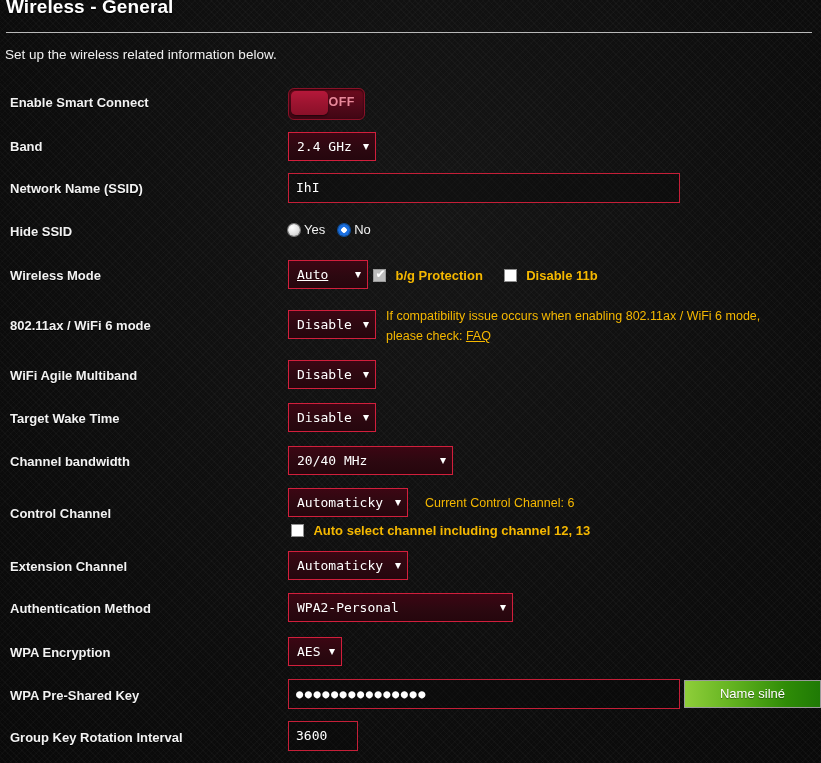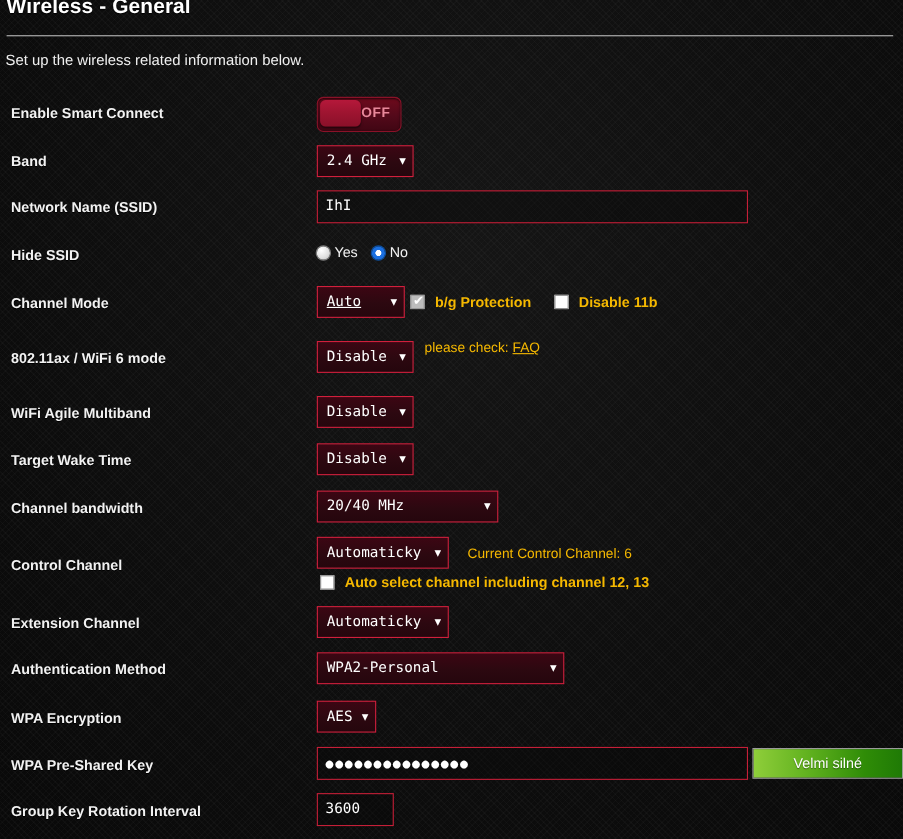--- a/index.html
+++ b/index.html
@@ -269,21 +269,21 @@
         </span>
         <span class="radio-item">
           <span class="rb on"></span>
           <span class="rb-label">No</span>
         </span>
       </div>
     </div>
   </div>
 
   <div class="row" style="top:260px;">
-    <div class="row-label" style="top:8px;">Channel Mode</div>
+    <div class="row-label" style="top:8px;">Wireless Mode</div>
     <div class="ctl" style="top:0;">
       <div class="sel w-auto-mode">
         <span>Auto</span>
         <span class="caret">▾</span>
       </div>
     </div>
     <div style="position:absolute;left:373px;top:6px;white-space:nowrap;">
       <span class="cb disabled checked"></span>
       <span class="cb-text">b/g Protection</span>
       <span style="display:inline-block;width:12px;"></span>
@@ -294,20 +294,21 @@
 
   <div class="row" style="top:310px;">
     <div class="row-label" style="top:8px;">802.11ax / WiFi 6 mode</div>
     <div class="ctl" style="top:0;">
       <div class="sel w-dis">
         <span>Disable</span>
         <span class="caret">▾</span>
       </div>
     </div>
     <div style="position:absolute;left:386px;top:-4px;">
+      <div class="hint">If compatibility issue occurs when enabling 802.11ax / WiFi 6 mode,</div>
       <div class="hint">
         <span>please check:</span>
         <span class="faq">FAQ</span>
       </div>
     </div>
   </div>
 
   <div class="row" style="top:360px;">
     <div class="row-label" style="top:8px;">WiFi Agile Multiband</div>
     <div class="ctl" style="top:0;">
@@ -381,21 +382,21 @@
         <span class="caret">▾</span>
       </div>
     </div>
   </div>
 
   <div class="row" style="top:679px;">
     <div class="row-label" style="top:9px;">WPA Pre-Shared Key</div>
     <div class="ctl" style="top:0;">
       <div class="txt psk">●●●●●●●●●●●●●●●</div>
     </div>
-    <div class="badge" style="position:absolute;left:684px;top:1px;">Velmi silné</div>
+    <div class="badge" style="position:absolute;left:684px;top:1px;">Name silné</div>
   </div>
 
   <div class="row" style="top:721px;">
     <div class="row-label" style="top:9px;">Group Key Rotation Interval</div>
     <div class="ctl" style="top:0;">
       <div class="txt gkri">3600</div>
     </div>
   </div>
 
 </div>

